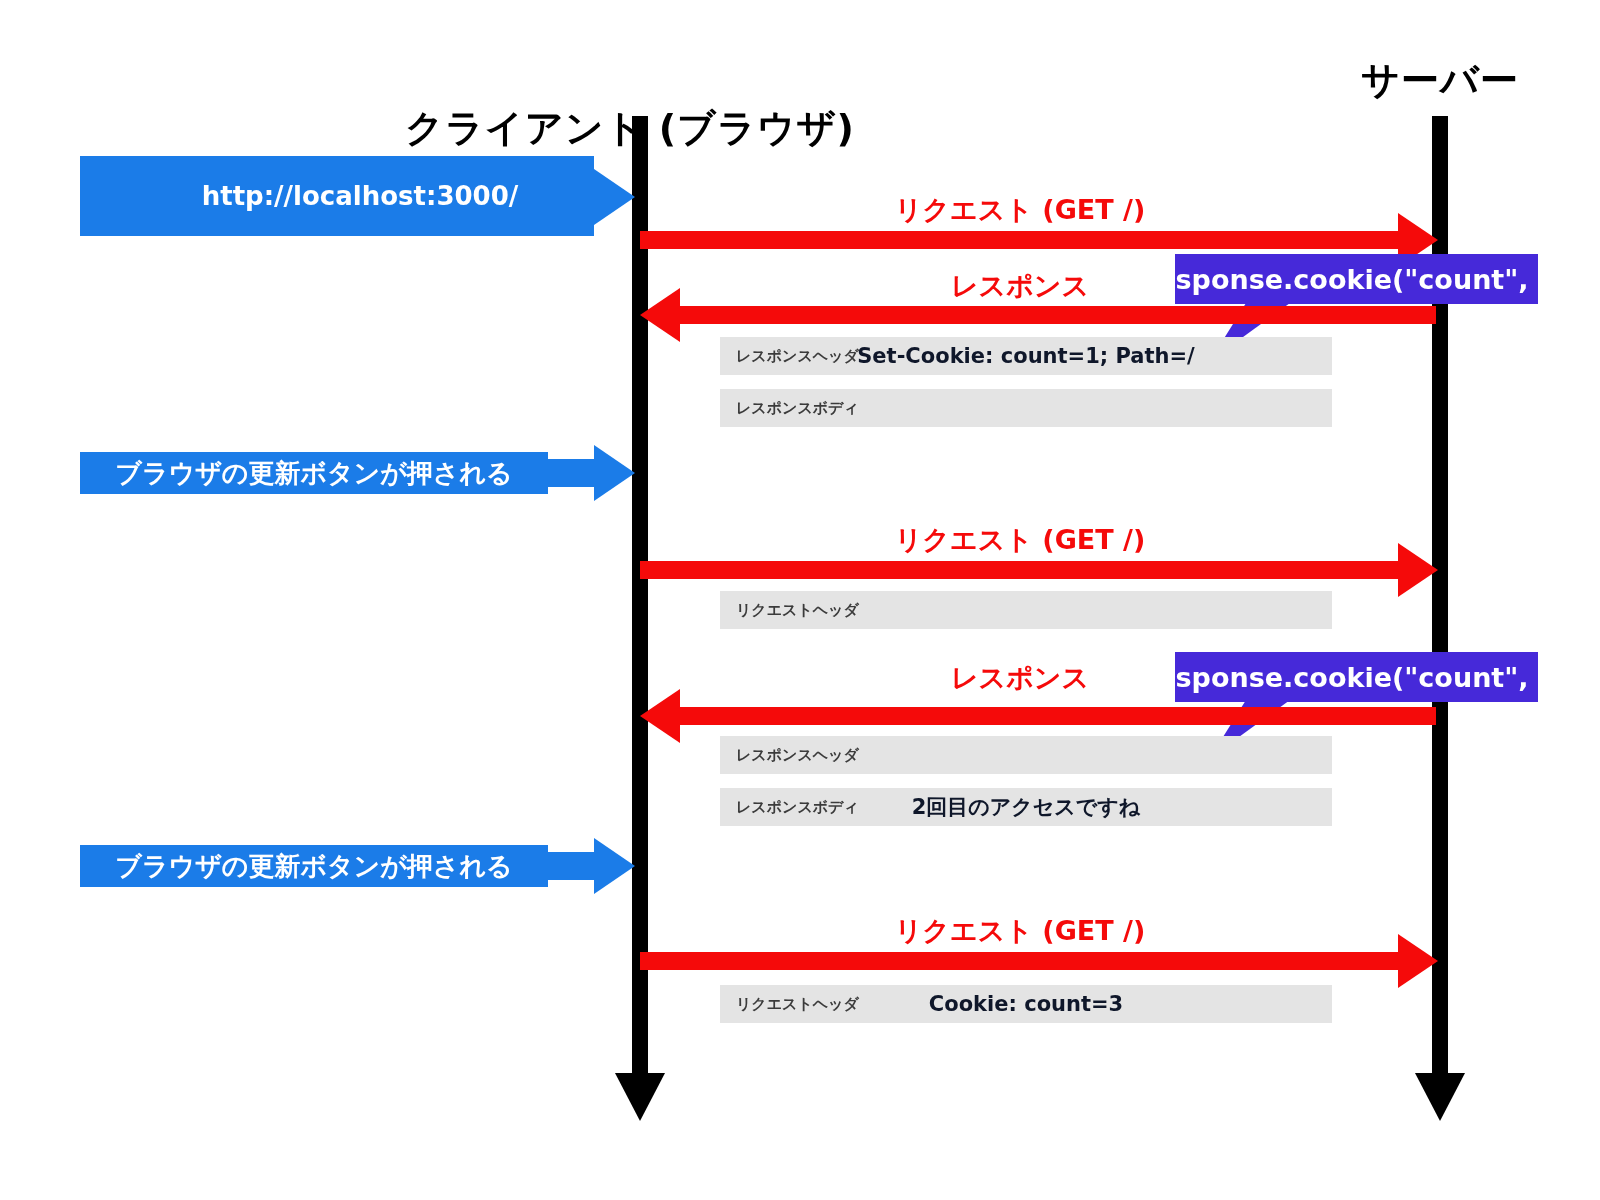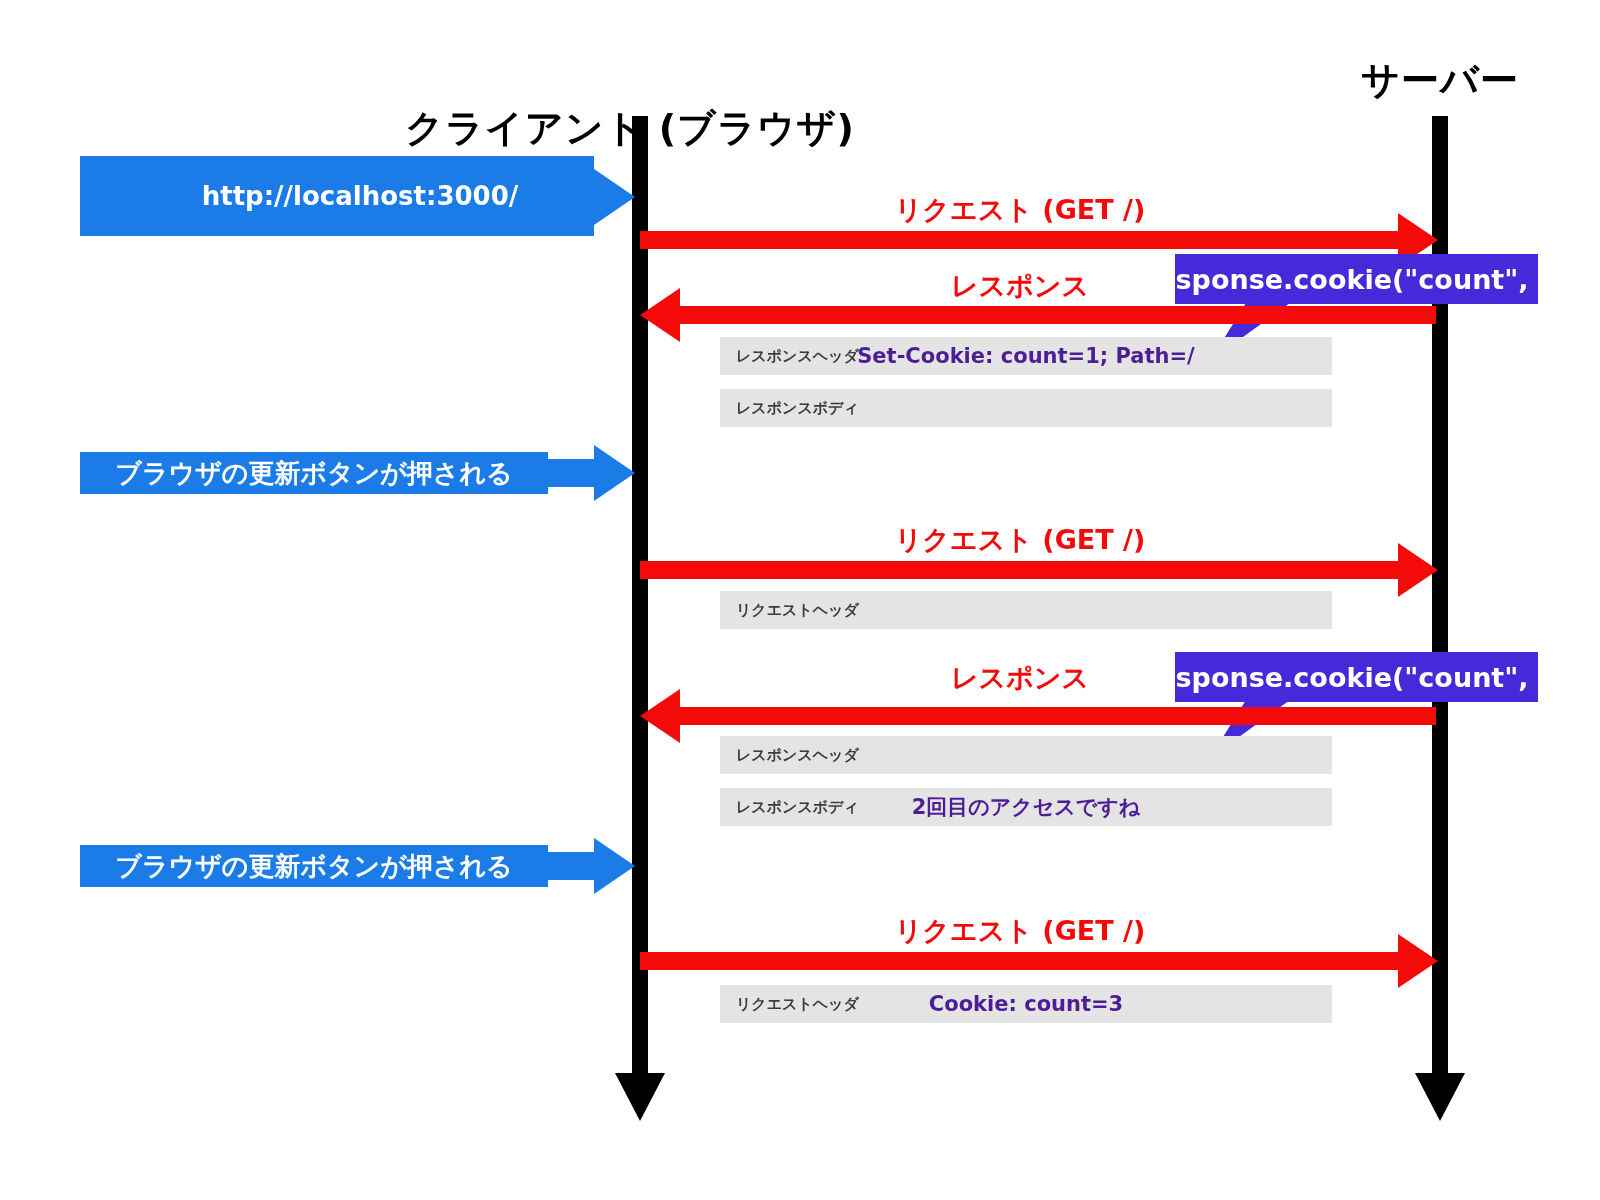--- a/index.html
+++ b/index.html
@@ -38,21 +38,21 @@
     width:0;height:0;border-top:27px solid transparent;border-bottom:27px solid transparent;
     border-right:40px solid #f50a0a;
   }
   .detail-row{
     background:#e4e4e4;width:612px;height:38px;display:flex;align-items:center;
   }
   .detail-key{
     position:absolute;left:16px;font-size:15px;font-weight:bold;color:#3b3b3b;white-space:nowrap;
   }
   .detail-value{
-    width:100%;text-align:center;font-size:21px;font-weight:bold;color:#4c1d95;white-space:nowrap;
+    width:100%;text-align:center;font-size:21px;font-weight:bold;color:#0f172a;white-space:nowrap;
   }
   .code-box{
     background:#4629d9;color:#fff;font-weight:bold;font-size:27px;width:363px;height:50px;
     display:flex;align-items:center;justify-content:center;white-space:nowrap;
   }
   .code-tail{
     background:#4629d9;width:80px;height:58px;
     clip-path:polygon(45% 0, 100% 0, 0 100%);
   }
 </style>

